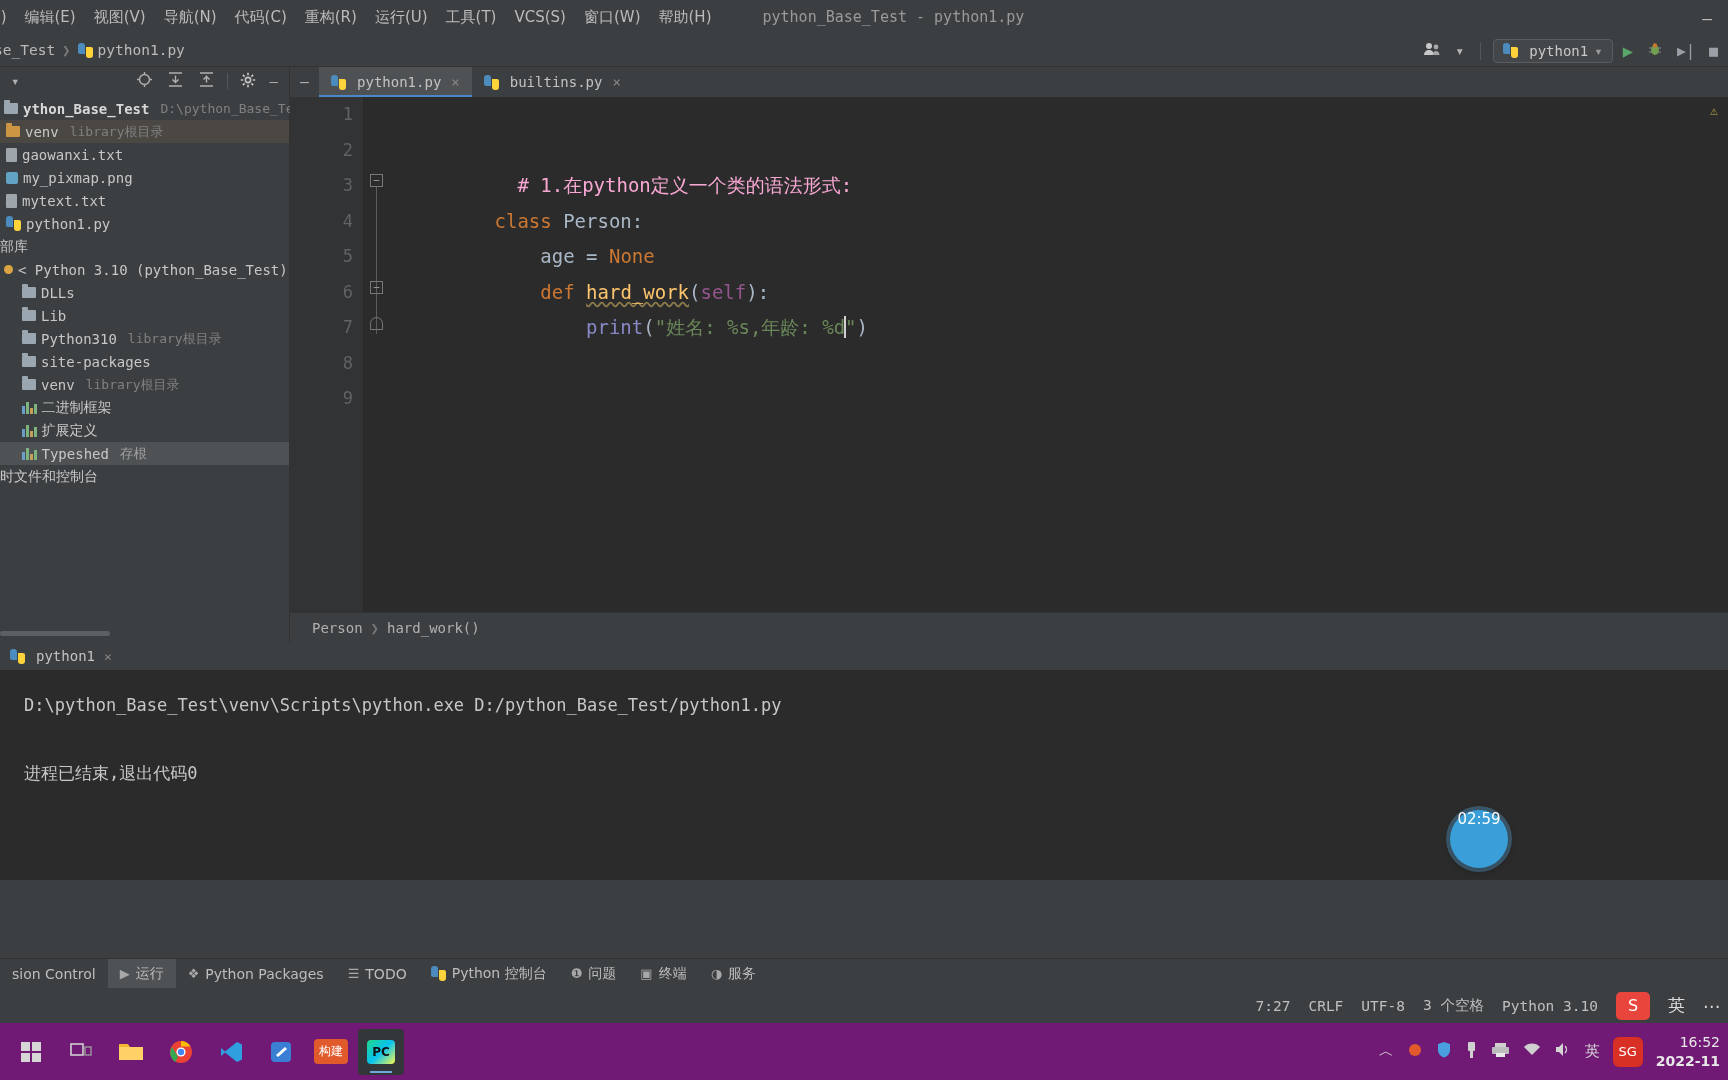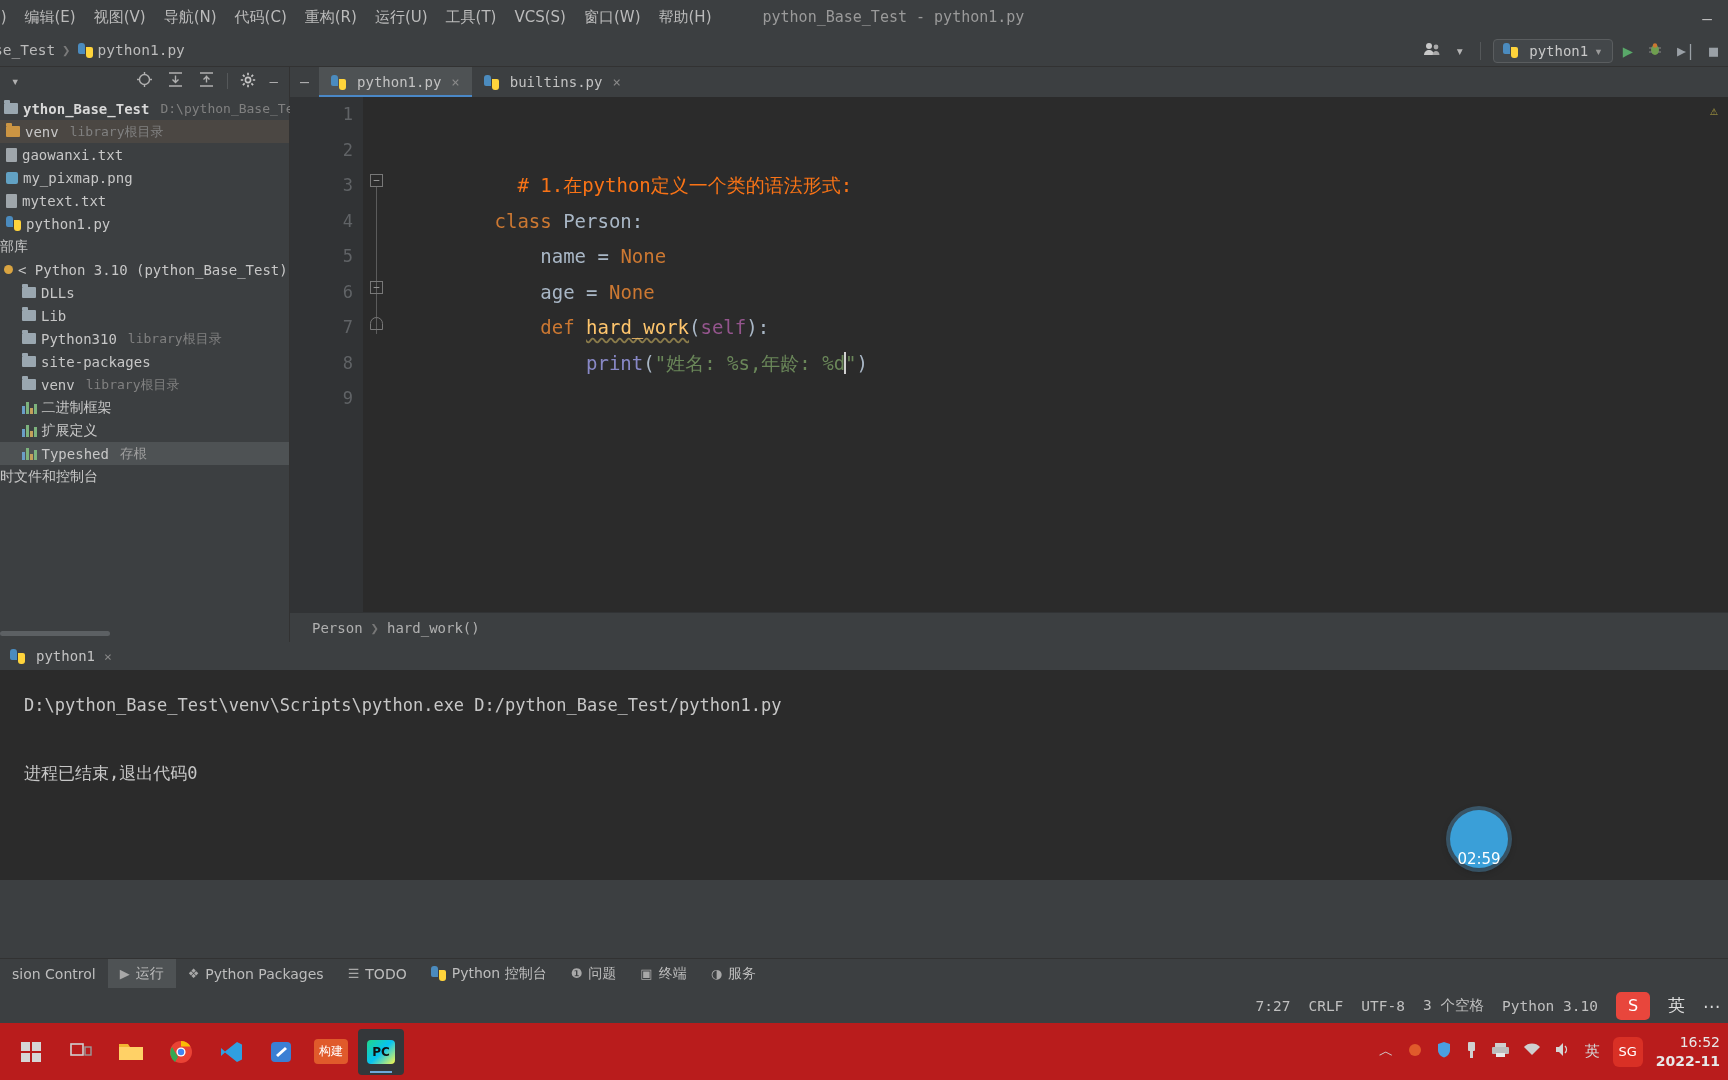--- a/index.html
+++ b/index.html
@@ -166,21 +166,21 @@
     line-height:11px; text-align:center;
   }
   .foldline {
     position:absolute; left:13px; width:1px; background:#5c5c5c;
   }
   .code {
     flex:1; position:relative; padding-left:10px;
     font-size:19px; font-family:"DejaVu Sans Mono", monospace;
   }
   .cl { height:35.5px; line-height:35.5px; white-space:pre; }
-  .c-comment { color:#f97316; }
+  .c-comment { color:#f9a8d4; }
   .c-key { color:#cc7832; }
   .c-cls  { color:#a9b7c6; }
   .c-fn   { color:#ffc66d; text-decoration:underline; text-decoration-style:wavy;
             text-decoration-color:#8a7b4a; text-underline-offset:3px; }
   .c-self { color:#94558d; }
   .c-id   { color:#a9b7c6; }
   .c-str  { color:#6a8759; }
   .c-punc { color:#a9b7c6; }
   .c-print{ color:#8888c6; }
   .caret {
@@ -217,21 +217,21 @@
     font-family:"DejaVu Sans Mono", monospace; line-height:2.0;
   }
   .console .path { color:#c7c7c7; }
   .console .exit { color:#c7c7c7; }
 
   
   .timer {
     position:absolute; left:1450px; top:810px; width:58px; height:58px;
     border-radius:50%; background:#3a9fd8;
     box-shadow:0 0 0 4px rgba(90,170,220,.35), 0 2px 8px rgba(0,0,0,.4);
-    color:#ffffff; font-size:15px; display:flex; align-items:flex-end;
+    color:#ffffff; font-size:15px; display:flex; align-items:flex-start;
     justify-content:center; font-family:"DejaVu Sans", sans-serif;
   }
 
   
   .toolbtns {
     position:absolute; left:0; bottom:92px; right:0; height:30px;
     background:#3c3f41; display:flex; align-items:center;
     border-top:1px solid #323232;
   }
   .tbtn {
@@ -252,21 +252,21 @@
   .ime-badge {
     width:34px;height:28px;background:#e8463c;border-radius:5px;color:#fff;
     display:flex;align-items:center;justify-content:center;font-size:16px;
     font-family:"DejaVu Sans", sans-serif;
   }
   .ime-txt { color:#dcdcdc; font-size:17px; font-family:"DejaVu Sans", sans-serif;}
 
   
   .taskbar {
     position:absolute; left:0; bottom:0; right:0; height:57px;
-    background:#b91c1c; display:flex; align-items:center; gap:4px;
+    background:#701a75; display:flex; align-items:center; gap:4px;
     padding-left:8px;
   }
   .tk {
     width:46px; height:46px; display:flex; align-items:center;
     justify-content:center; border-radius:4px; position:relative;
   }
   .tk.sel { background:#34373a; }
   .tk.sel::after {
     content:""; position:absolute; bottom:2px; left:12px; right:12px;
     height:2px; background:#6fa8dc;
@@ -500,23 +500,20 @@
     </div>
     <div class="code">
       <div class="cl">&nbsp;</div>
       <div class="cl">
         <span class="c-comment">  # 1.在python定义一个类的语法形式:</span>
       </div>
       <div class="cl">
         <span class="c-key">class</span><span class="c-cls"> </span><span class="c-cls">Person</span><span class="c-punc">:</span>
       </div>
       <div class="cl">
-        <span>    </span><span class="c-id">name</span><span class="c-punc"> = </span><span class="c-key">None</span>
-      </div>
-      <div class="cl">
         <span>    </span><span class="c-id">age</span><span class="c-punc"> = </span><span class="c-key">None</span>
       </div>
       <div class="cl">
         <span>    </span><span class="c-key">def</span><span> </span><span class="c-fn">hard_work</span><span class="c-punc">(</span><span class="c-self">self</span><span class="c-punc">):</span>
       </div>
       <div class="cl">
         <span>        </span><span class="c-print">print</span><span class="c-punc">(</span><span class="c-str">"姓名: %s,年龄: %d</span><span class="caret"></span><span class="c-str">"</span><span class="c-punc">)</span>
       </div>
       <div class="cl">&nbsp;</div>
       <div class="cl">&nbsp;</div>

